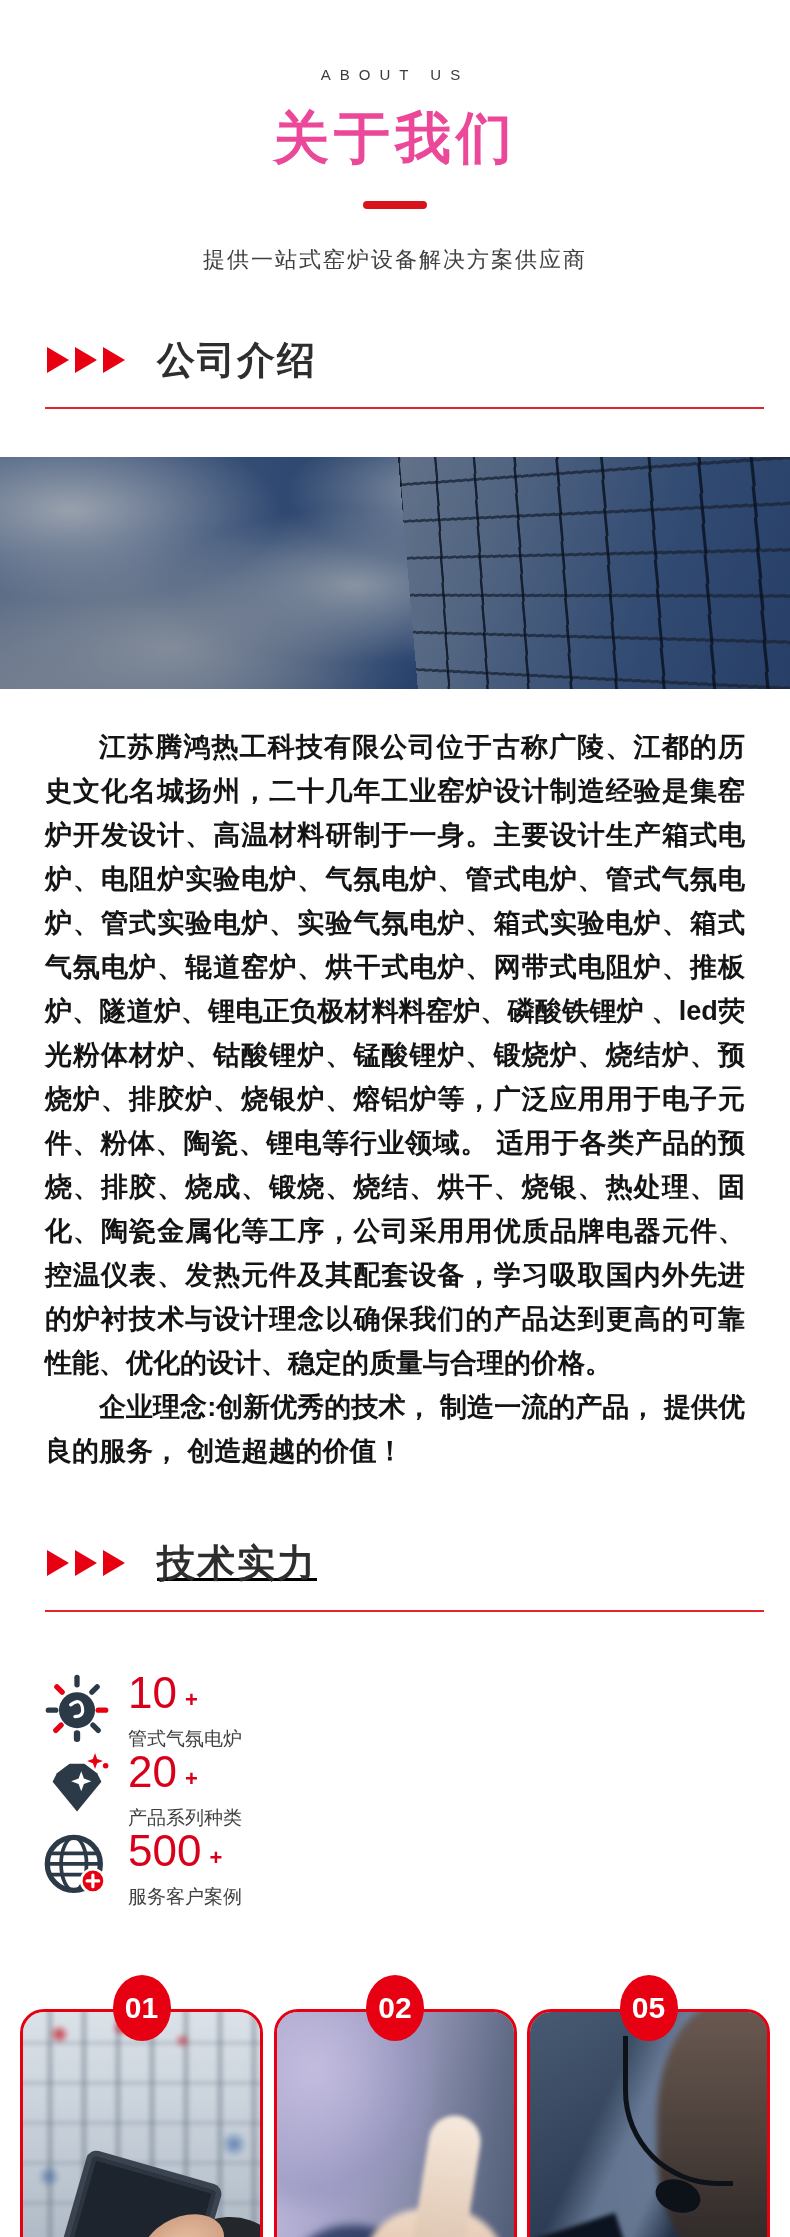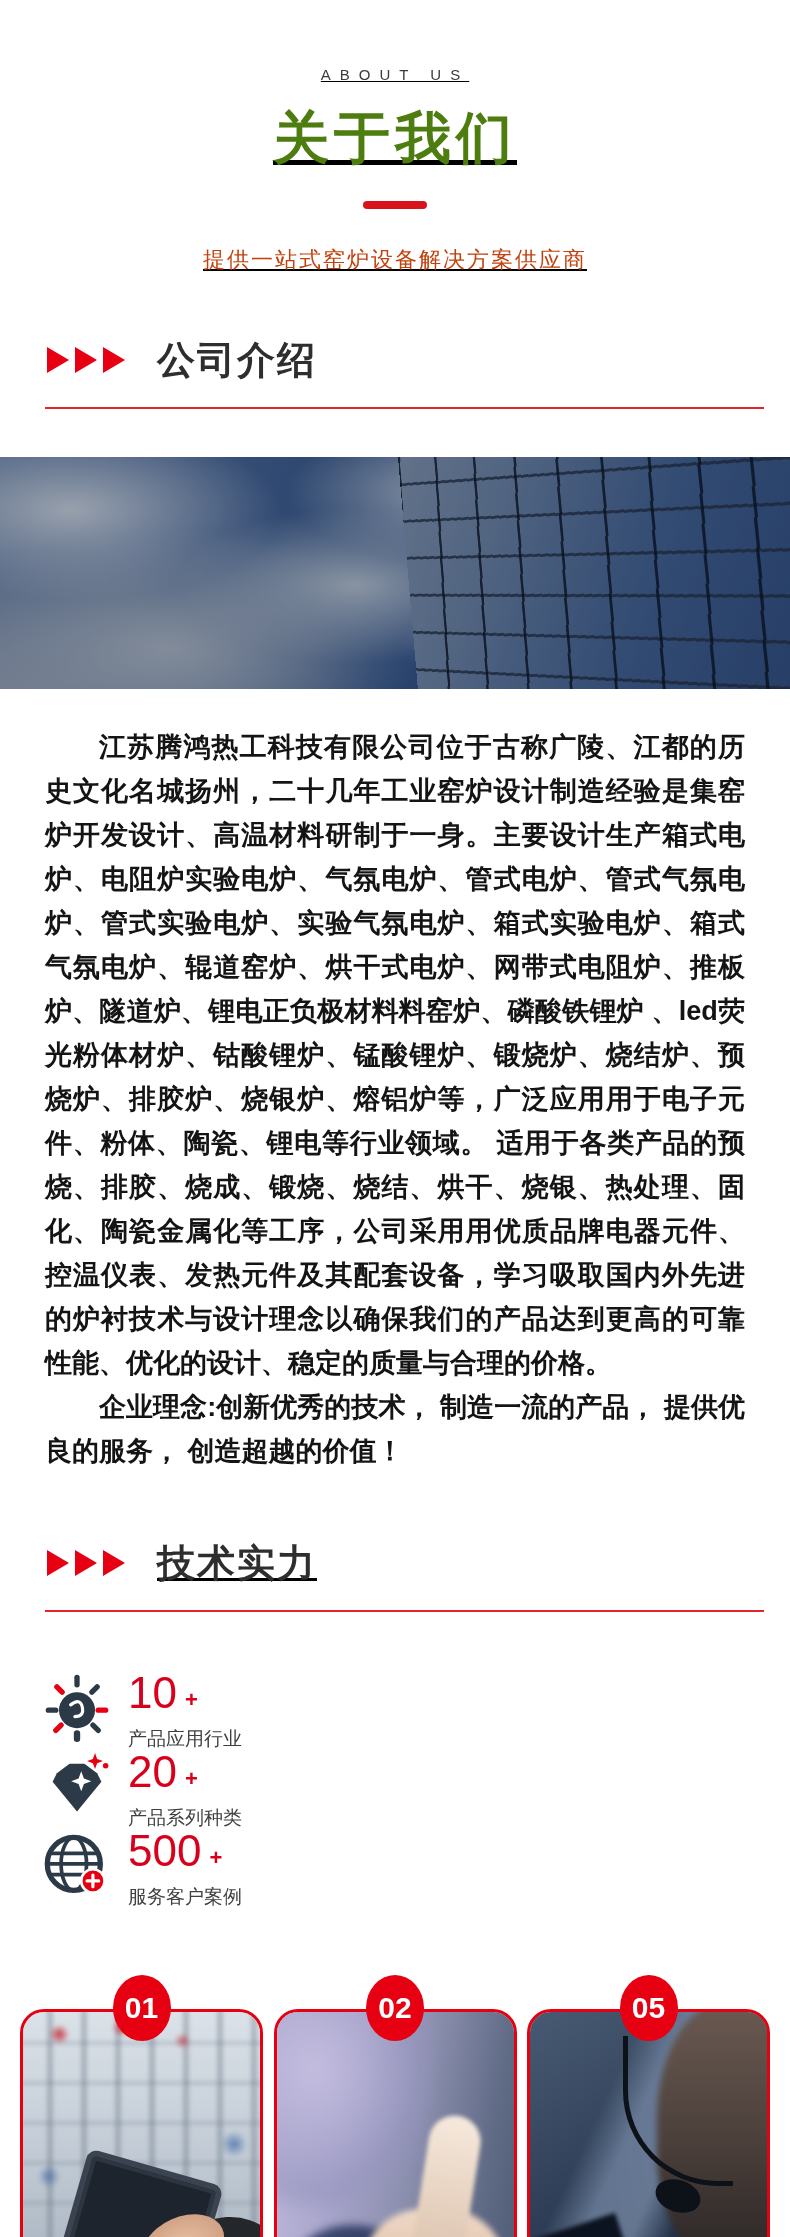--- a/index.html
+++ b/index.html
@@ -1,25 +1,25 @@
 <!DOCTYPE html>
 <html><head>
 <meta charset="utf-8">
 <style>
   * { box-sizing: border-box; margin: 0; padding: 0; }
   html, body { background: #ffffff; }
   body { font-family: "Liberation Sans", "DejaVu Sans", sans-serif; }
   .page { width: 790px; height: 2237px; margin: 0 auto; background: #fff; overflow: hidden; position: relative; padding-top: 66px; }
 
   
-  .hero { text-align: center; text-decoration: underline; }
+  .hero { text-align: center; }
   .eyebrow { font-size: 15px; letter-spacing: 9px; color: #3c3c3c; font-weight: 500; }
-  .big-title { margin-top: 24px; font-size: 56px; line-height: 62px; font-weight: 700; color: #4d7c0f; letter-spacing: 5px; }
+  .big-title { margin-top: 24px; font-size: 56px; line-height: 62px; font-weight: 700; color: #ec4899; letter-spacing: 5px; }
   .red-bar { width: 64px; height: 8px; border-radius: 4px; background: #d9131c; margin: 32px auto 0; }
-  .subtitle { margin-top: 36px; font-size: 22px; line-height: 30px; color: #c2410c; letter-spacing: 2px; }
+  .subtitle { margin-top: 36px; font-size: 22px; line-height: 30px; color: #404040; letter-spacing: 2px; }
 
   
   .section-head { display: flex; align-items: center; padding: 0 45px; }
   .sec1 { margin-top: 62px; }
   .sec2 { margin-top: 67px; text-decoration: underline; }
   .arrows { flex: 0 0 auto; display: block; }
   .section-title { font-size: 38px; line-height: 46px; font-weight: 700; color: #2e2e2e; margin-left: 28px; letter-spacing: 2px; }
   .section-line { height: 2px; background: #e2252c; margin: 24px 26px 0 45px; }
 
   
@@ -165,21 +165,21 @@
           <line x1="33" y1="63" x2="33" y2="58" stroke="#2c3a47" stroke-width="6"></line>
         </g>
         <circle cx="33" cy="36" r="17" fill="#2c3a47"></circle>
         <path d="M27 31 q9 -7 11 2 q2 9 -7 9" stroke="#ffffff" stroke-width="3" fill="none" stroke-linecap="round"></path>
       </svg>
       <div class="stat-text">
         <div class="stat-num-row">
           <span class="stat-value">10</span>
           <span class="stat-plus">+</span>
         </div>
-        <div class="stat-label">产品应用行业</div>
+        <div class="stat-label">管式气氛电炉</div>
       </div>
     </div>
 
     <div class="stat">
       <svg class="stat-icon" viewBox="0 0 66 66">
         <path d="M14 21 L26 12 L40 12 L52 21 L56 29 L33 57 L10 29 Z" fill="#2c3a47"></path>
         <path d="M37 19 L39.5 26 L46.5 28.5 L39.5 31 L37 38 L34.5 31 L27.5 28.5 L34.5 26 Z" fill="#ffffff"></path>
         <path d="M50 2 L52 7.5 L57.5 9.5 L52 11.5 L50 17 L48 11.5 L42.5 9.5 L48 7.5 Z" fill="#e60012"></path>
         <circle cx="60" cy="14" r="2.6" fill="#e60012"></circle>
       </svg>

